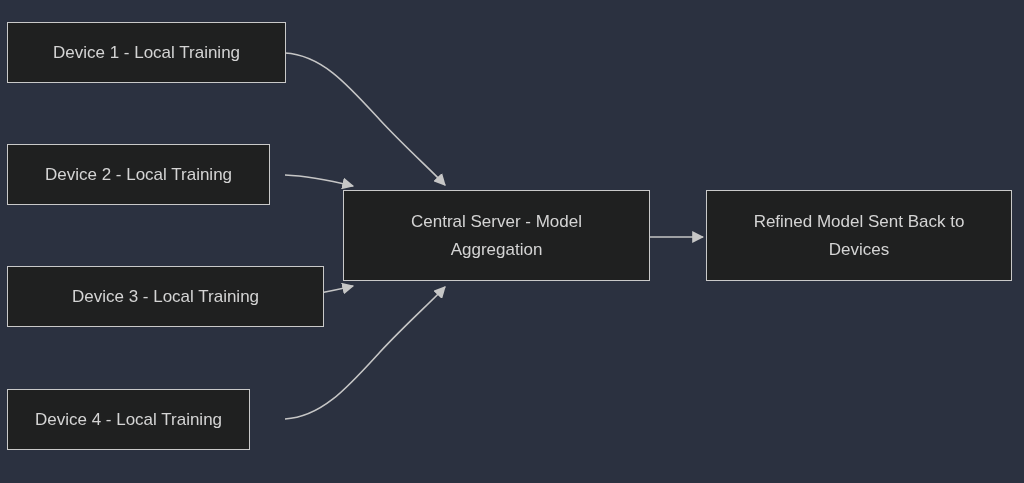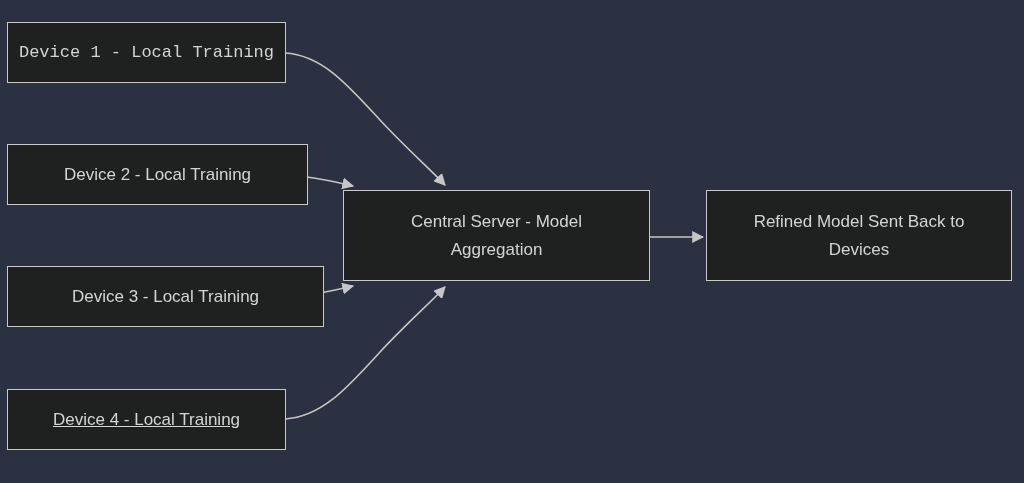--- a/index.html
+++ b/index.html
@@ -59,33 +59,33 @@
         <path d="M0,0 L10,5 L0,10 z" fill="#c6c6c6"></path>
       </marker>
     </defs>
     <path class="edge" d="M285,53 C322,55 348,85 380,120 C405,147 432,171 445,185" marker-end="url(#arrow)"></path>
     <path class="edge" d="M285,175 C310,176 332,181 353,186" marker-end="url(#arrow)"></path>
     <path class="edge" d="M285,297 C310,296 332,291 353,286" marker-end="url(#arrow)"></path>
     <path class="edge" d="M285,419 C322,417 348,387 380,352 C405,325 432,301 445,287" marker-end="url(#arrow)"></path>
     <path class="edge" d="M650,237 L703,237" marker-end="url(#arrow)"></path>
   </svg>
 
-  <div class="node device" style="left:7px; top:22px; width:279px; height:61px;font-family:Liberation Mono, monospace;">
+  <div class="node device" style="left:7px; top:22px; width:279px; height:61px;">
     <span class="label">Device 1 - Local Training</span>
   </div>
 
-  <div class="node device" style="left:7px; top:144px; width:301px; height:61px;">
+  <div class="node device" style="left:7px; top:144px; width:263px; height:61px;">
     <span class="label">Device 2 - Local Training</span>
   </div>
 
   <div class="node device" style="left:7px; top:266px; width:317px; height:61px;">
     <span class="label">Device 3 - Local Training</span>
   </div>
 
-  <div class="node device" style="left:7px; top:389px; width:279px; height:61px;text-decoration:underline;">
+  <div class="node device" style="left:7px; top:389px; width:243px; height:61px;">
     <span class="label">Device 4 - Local Training</span>
   </div>
 
   <div class="node central" style="left:343px; top:190px; width:307px; height:91px;">
     <span class="label">Central Server - Model Aggregation</span>
   </div>
 
   <div class="node refined" style="left:706px; top:190px; width:306px; height:91px;">
     <span class="label">Refined Model Sent Back to Devices</span>
   </div>

